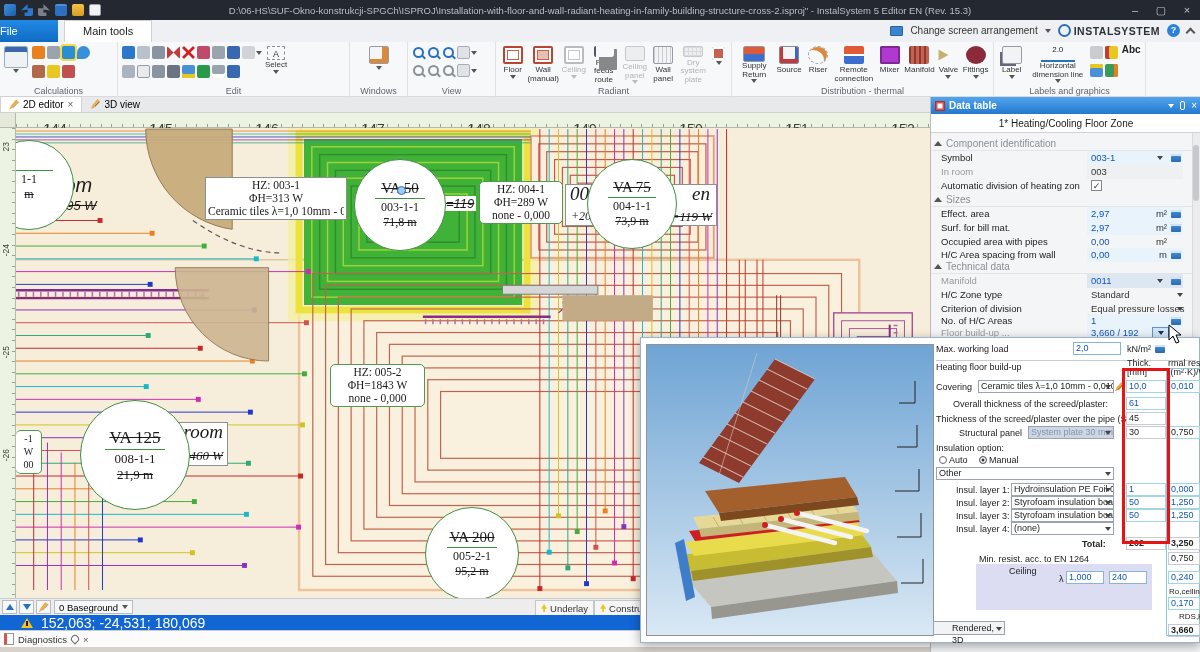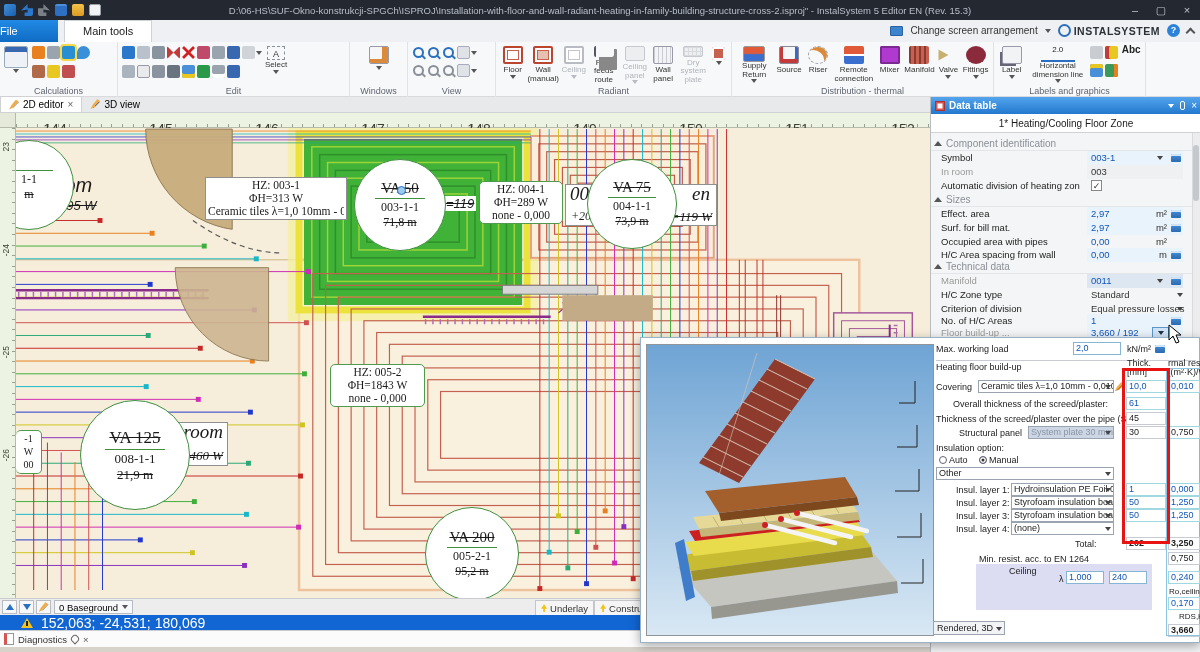--- a/index.html
+++ b/index.html
@@ -134,21 +134,21 @@
 .sel.gray{background:#ccd6e4;color:#8a96a6;}
 .cell{position:absolute;width:40px;height:13px;border:1px solid #9fd8e0;background:#fff;color:#1255b8;padding:0 2px;line-height:11px;}
 .cell.dark{color:#222;}
 .cell.plain{border-color:#c8ccd2;}
 .rcol{left:237px;width:32px;}
 .radio{width:8px;height:8px;border:1px solid #667;border-radius:50%;display:inline-block;vertical-align:-1px;margin-right:2px;background:#fff;}
 .radio.on{box-shadow:inset 0 0 0 1.5px #fff;background:#333;}
 .lavbox{position:absolute;left:45px;top:226px;width:176px;height:46px;background:#dcdcf2;}
 .redhl{position:absolute;left:191px;top:30px;width:48px;height:176px;border:3px solid #e81414;z-index:8;pointer-events:none;}
 .tealcol{position:absolute;left:235px;top:30px;width:36px;height:268px;border:1px solid #8ac4e0;pointer-events:none;}
-.viewsel{position:absolute;left:2px;top:283px;width:72px;height:14px;background:#f2f3f5;border:1px solid #9aa4b0;line-height:12px;padding:0 10px 0 3px;}
+.viewsel{position:absolute;left:2px;top:283px;width:72px;height:14px;background:#f2f3f5;border:1px solid #9aa4b0;line-height:12px;padding:0 10px 0 18px;}
 .viewsel::after{content:"";position:absolute;right:2px;top:5px;border-left:3.5px solid transparent;border-right:3.5px solid transparent;border-top:4.5px solid #444;}
 .penc{position:absolute;width:9px;height:9px;background:linear-gradient(135deg,#f0ad4e 50%,#c87f2a 50%);clip-path:polygon(0 100%,20% 55%,70% 0,100% 30%,45% 85%);}
 .cursor{position:absolute;z-index:30;}
 .rsub{font-size:7px;vertical-align:-2px;}
 </style>
 </head>
 <body>
 
 <div class="app">
 
@@ -941,21 +941,21 @@
       <span class="cell rcol" style="top:158px">1,250</span>
 
       <span class="fl" style="left:25px;top:173px">Insul. layer 3:</span>
       <span class="sel" style="left:80px;top:171px;width:103px">Styrofoam insulation board (</span>
       <span class="cell" style="left:195px;top:171px">50</span>
       <span class="cell rcol" style="top:171px">1,250</span>
 
       <span class="fl" style="left:25px;top:186px">Insul. layer 4:</span>
       <span class="sel" style="left:80px;top:184px;width:103px">(none)</span>
 
-      <span class="fl" style="left:144px;top:201px;font-weight:normal">Total:</span>
+      <span class="fl" style="left:151px;top:201px;font-weight:bold">Total:</span>
       <span class="cell dark plain" style="left:195px;top:199px;font-weight:bold">202</span>
       <span class="cell dark rcol plain" style="top:199px;font-weight:bold">3,250</span>
 
       <span class="fl" style="left:48px;top:216px">Min. resist. acc. to EN 1264</span>
       <span class="cell dark rcol plain" style="top:214px">0,750</span>
 
       <div class="lavbox"></div>
       <span class="fl" style="left:78px;top:228px">Ceiling</span>
       <span class="fl" style="left:128px;top:236px">λ</span>
       <span class="inp" style="left:135px;top:233px;width:38px">1,000</span>

